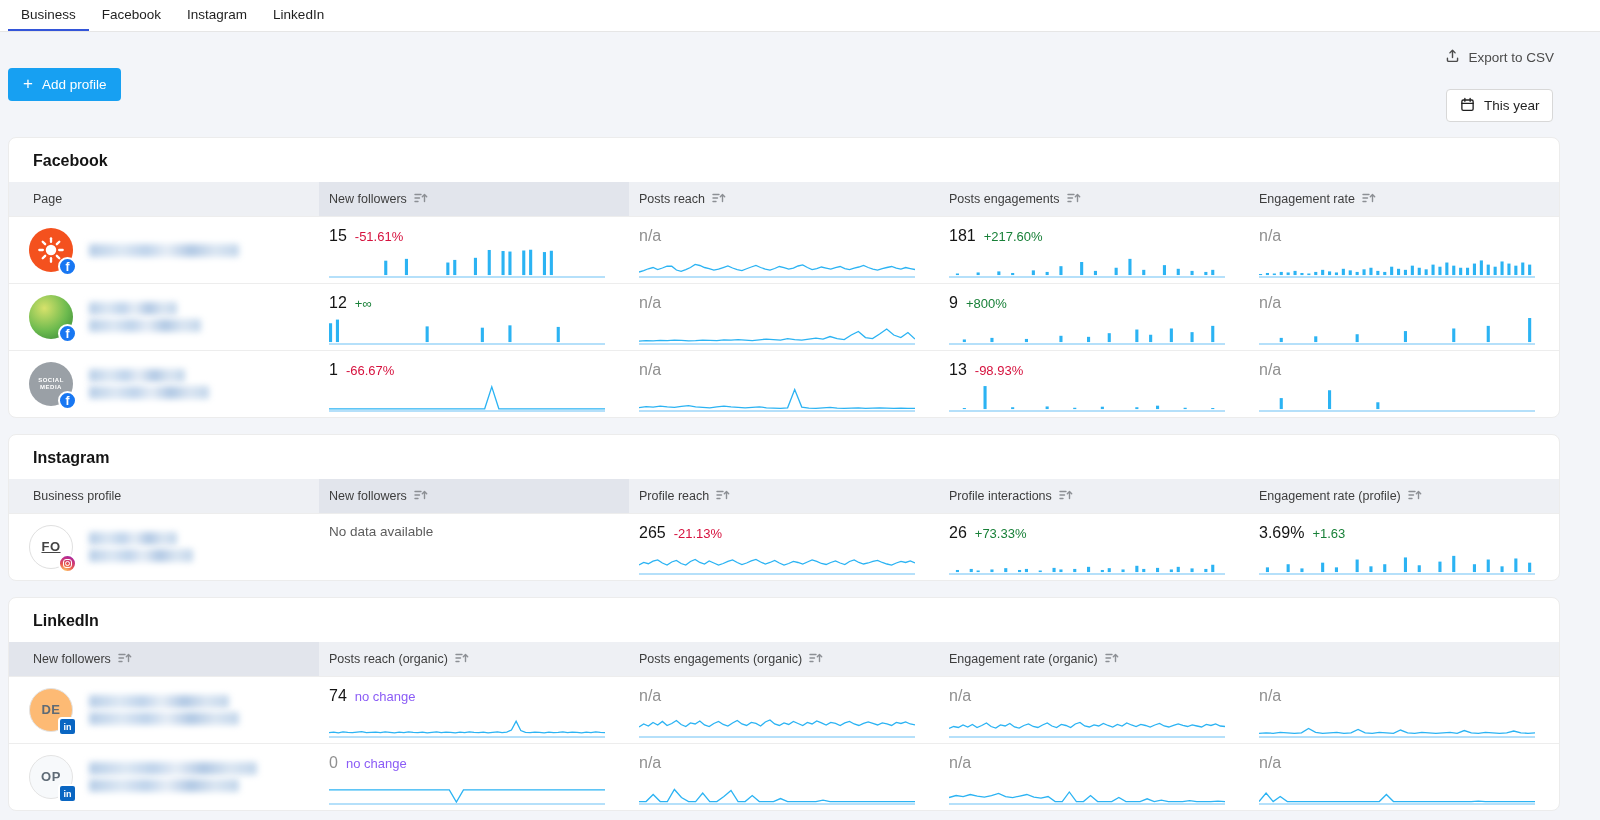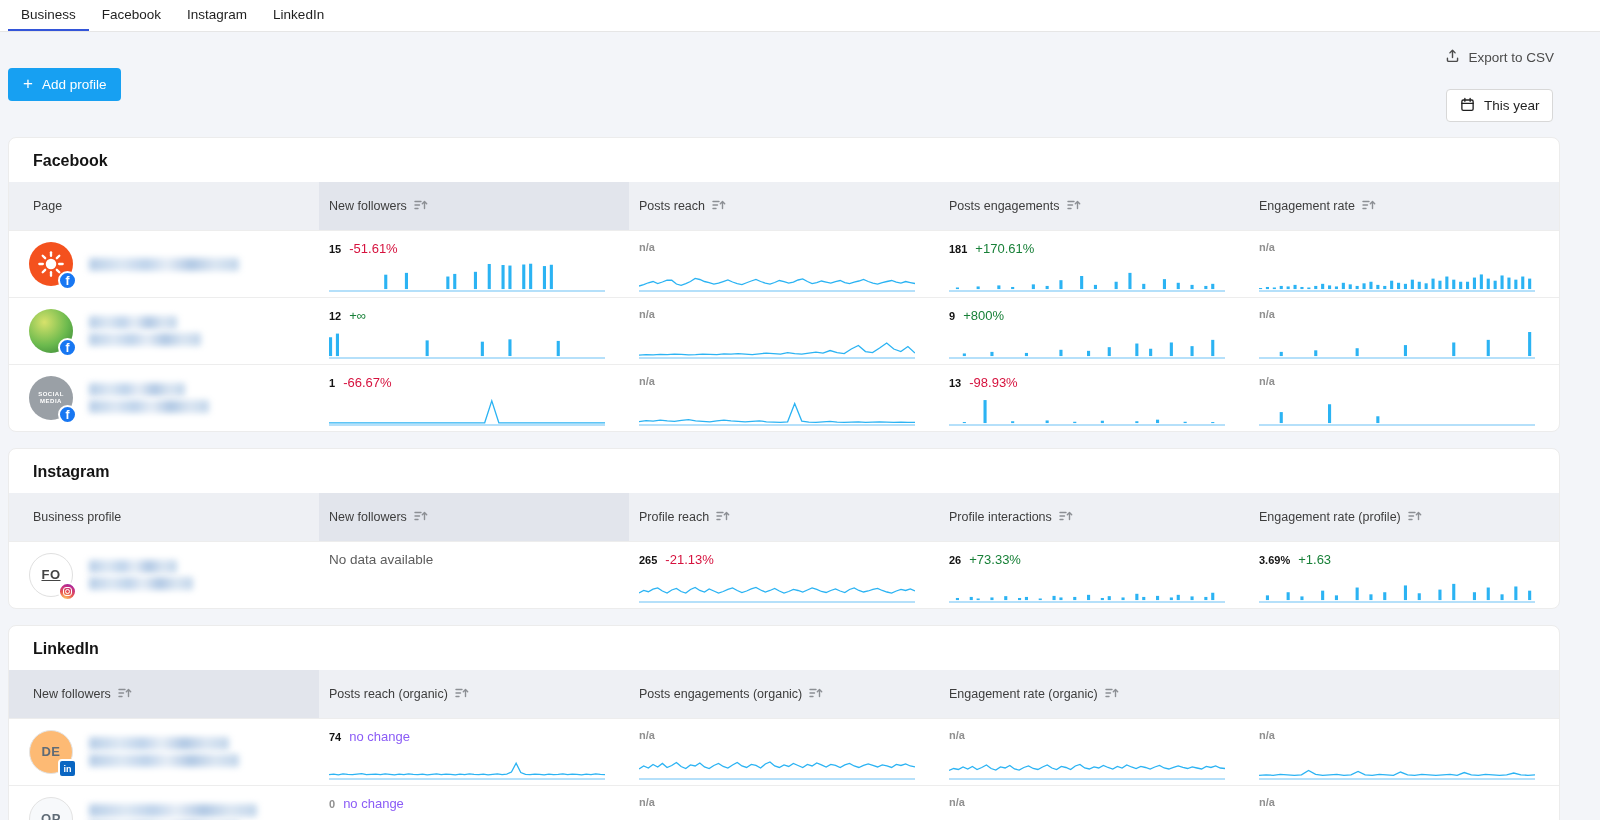--- a/index.html
+++ b/index.html
@@ -27,21 +27,21 @@
   .btn-ghost { display:inline-flex; align-items:center; gap:8px; background:transparent;
     border:none; color:#4b4b4b; font-size:13.5px; font-family:inherit; cursor:pointer; }
   .btn-outline { display:inline-flex; align-items:center; gap:9px; background:#fff;
     border:1px solid #d8d8d8; border-radius:4px; height:33px; padding:0 13px;
     font-size:13.5px; color:#1f1f1f; font-family:inherit; cursor:pointer; }
   
   .card { background:#fff; border-radius:8px; margin:0 40px 16px 8px;
     border:1px solid #ececec; overflow:hidden; }
   .card h2 { margin:0; padding:14px 24px 12px; font-size:16px; font-weight:700; }
   .thead { display:grid; grid-template-columns:20% 20% 20% 20% 20%; background:#eef0f4; }
-  .th { display:flex; align-items:center; gap:7px; height:48px; padding-left:10px;
+  .th { display:flex; align-items:center; gap:7px; height:34px; padding-left:10px;
     font-size:12.5px; color:#3d3d3d; }
   .th:first-child { padding-left:24px; }
   .th.hl { background:#e2e5ec; }
   .sort-icon { flex:none; }
   
   .trow { display:grid; grid-template-columns:20% 20% 20% 20% 20%;
     border-top:1px solid #ededed; height:67px; }
   .td-page { display:flex; align-items:center; gap:16px; padding-left:20px; }
   .avatar-wrap { position:relative; width:44px; height:44px; flex:none; }
   .avatar { width:44px; height:44px; border-radius:50%; display:flex; align-items:center;
@@ -53,21 +53,21 @@
   .badge-facebook { background:#1877f2; }
   .badge-linkedin { background:#0a66c2; border-radius:4px; font-size:9px; }
   .badge-instagram { background:radial-gradient(circle at 30% 110%, #fdc468 8%, #e95950 45%, #bc2a8d 78%, #7232bd 100%); }
   .cam { width:9px; height:9px; border:1.5px solid #fff; border-radius:3px; position:relative; display:block; }
   .cam::after { content:""; position:absolute; inset:1px; border:1px solid #fff; border-radius:50%; }
   .name { display:flex; flex-direction:column; gap:4px; }
   .blur-line { height:13px; border-radius:2px; filter:blur(3px);
     background:linear-gradient(90deg,#b6cde7,#dde8f4 22%,#bed3eb 38%,#e6edf6 52%,#b0c8e4 68%,#dbe6f2 84%,#c2d6eb); }
   .td-metric { padding:10px 24px 0 10px; display:flex; flex-direction:column; }
   .metric-line { display:flex; align-items:baseline; gap:8px; height:18px; }
-  .val { font-size:11px; font-weight:700; color:#141414; white-space:nowrap; }
+  .val { font-size:16px; font-weight:400; color:#141414; white-space:nowrap; }
   .val.na, .val.muted { color:#909090; }
   .val.nodata { font-weight:400; color:#5c5c5c; font-size:13.5px; }
   .delta { font-size:13px; white-space:nowrap; }
   .delta.up { color:#188038; }
   .delta.down { color:#d6123e; }
   .delta.neutral { color:#8b5cf6; }
   .spark { margin-top:3px; height:30px; border-bottom:2px solid #b5e0fa; position:relative; }
   .spark svg { position:absolute; inset:0; width:100%; height:100%; display:block; }
 </style>
 </head>
@@ -204,21 +204,21 @@
           </div>
       <div class="spark">
             <svg viewBox="0 0 100 30" preserveAspectRatio="none">
               <polyline points="0,25.76 1.694915254237288,24.14 3.389830508474576,22.25 5.084745762711865,20.9 6.779661016949152,23.06 8.47457627118644,21.439999999999998 10.16949152542373,19.55 11.864406779661017,19.55 13.559322033898304,23.6 15.254237288135593,24.95 16.94915254237288,23.06 18.64406779661017,20.9 20.33898305084746,17.66 22.033898305084744,18.740000000000002 23.728813559322035,20.9 25.423728813559322,21.98 27.11864406779661,23.6 28.8135593220339,22.52 30.508474576271187,20.9 32.20338983050847,19.28 33.89830508474576,21.439999999999998 35.59322033898305,23.06 37.28813559322034,24.14 38.983050847457626,22.25 40.67796610169492,20.36 42.3728813559322,18.740000000000002 44.06779661016949,20.9 45.76271186440678,22.52 47.45762711864407,23.6 49.152542372881356,21.98 50.847457627118644,19.82 52.54237288135594,20.9 54.23728813559322,22.52 55.932203389830505,21.439999999999998 57.6271186440678,19.28 59.32203389830508,18.2 61.016949152542374,20.9 62.71186440677966,23.06 64.40677966101694,21.98 66.10169491525424,20.36 67.79661016949152,21.439999999999998 69.49152542372882,22.52 71.1864406779661,20.9 72.88135593220339,19.82 74.57627118644068,21.98 76.27118644067797,23.06 77.96610169491525,21.439999999999998 79.66101694915254,20.36 81.35593220338984,18.740000000000002 83.05084745762711,20.9 84.7457627118644,22.52 86.4406779661017,23.6 88.13559322033898,21.98 89.83050847457628,20.9 91.52542372881356,19.82 93.22033898305084,21.439999999999998 94.91525423728814,22.52 96.61016949152543,20.9 98.30508474576271,21.98 100,23.06" fill="none" stroke="#2bb3f3" stroke-width="1.3" vector-effect="non-scaling-stroke"></polyline>
             </svg>
           </div>
     </div>
     <div class="td td-metric">
       <div class="metric-line">
             <span class="val">181</span>
-            <span class="delta up">+170.61%</span>
+            <span class="delta up">+217.60%</span>
           </div>
       <div class="spark">
             <svg viewBox="0 0 100 30" preserveAspectRatio="none">
               <rect x="2.5" width="1.125" y="27.32" height="1.68" fill="#2bb3f3"></rect>
               <rect x="10" width="1.125" y="26.2" height="2.8000000000000003" fill="#2bb3f3"></rect>
               <rect x="17.5" width="1.125" y="25.08" height="3.9200000000000004" fill="#2bb3f3"></rect>
               <rect x="22.5" width="1.125" y="26.759999999999998" height="2.24" fill="#2bb3f3"></rect>
               <rect x="30" width="1.125" y="23.96" height="5.04" fill="#2bb3f3"></rect>
               <rect x="35" width="1.125" y="25.64" height="3.36" fill="#2bb3f3"></rect>
               <rect x="40" width="1.125" y="19.479999999999997" height="9.520000000000001" fill="#2bb3f3"></rect>

